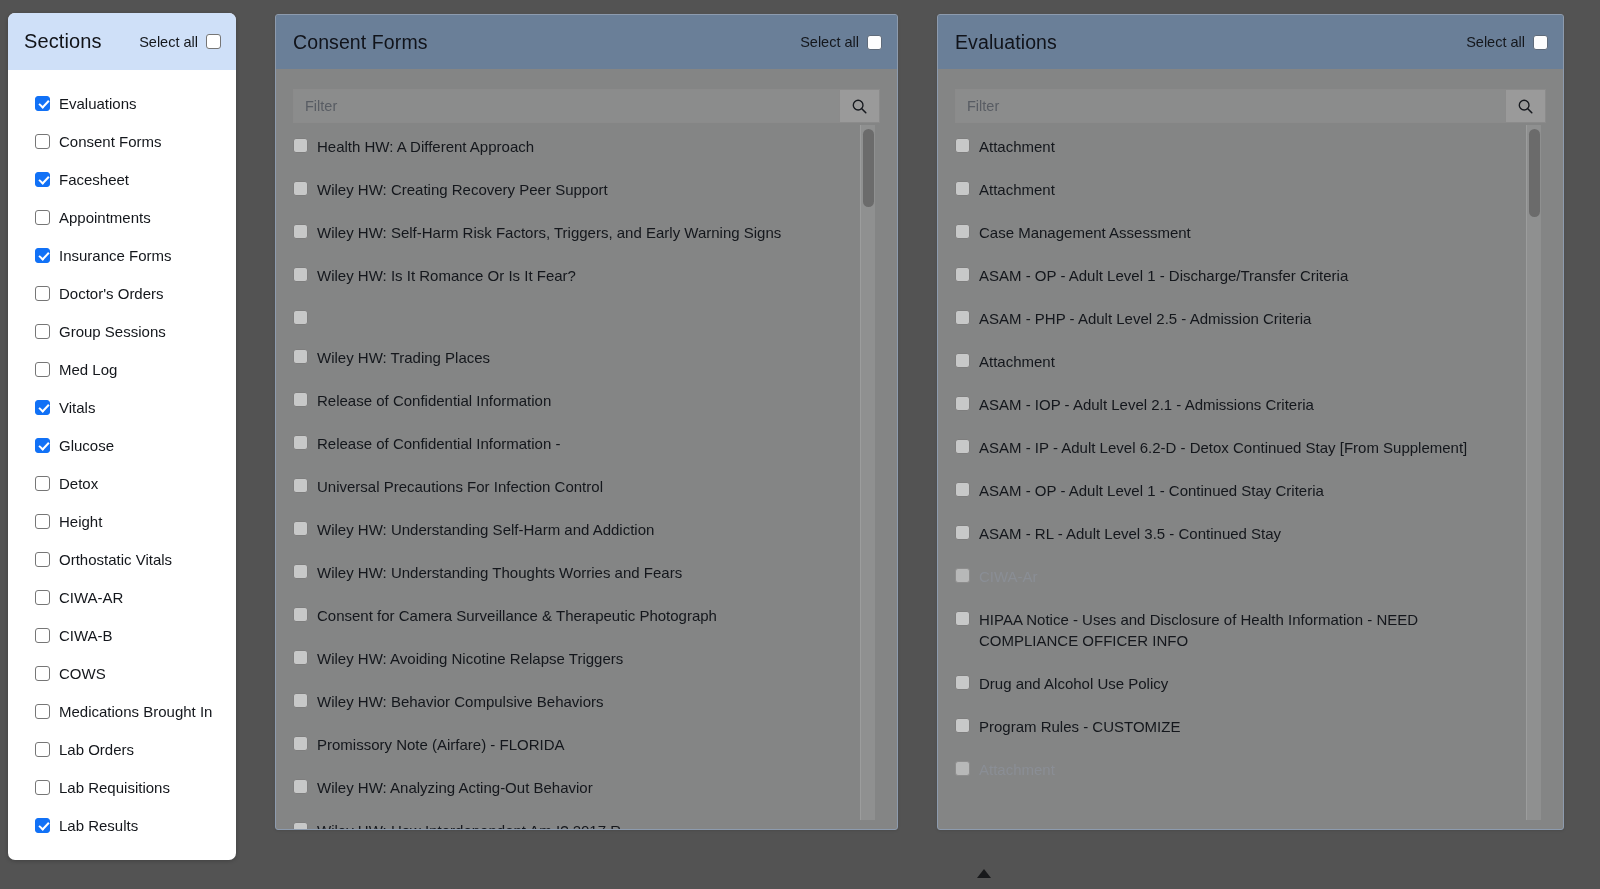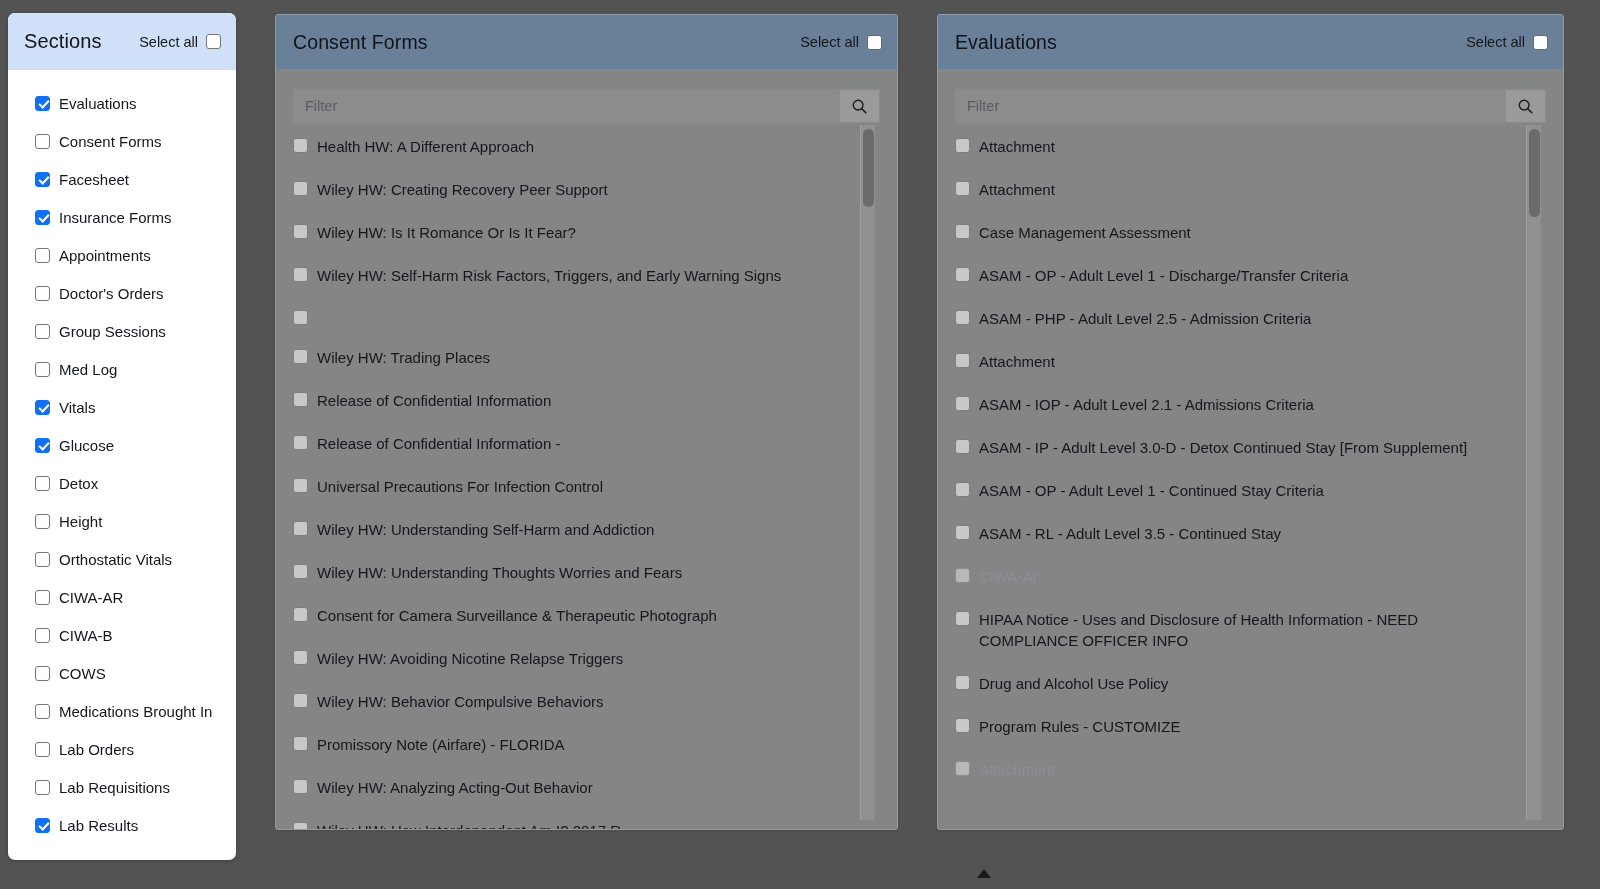--- a/index.html
+++ b/index.html
@@ -274,26 +274,26 @@
         </div>
         <div class="sec-row">
           <span class="cbx"></span>
           <span class="sec-label">Consent Forms</span>
         </div>
         <div class="sec-row">
           <span class="cbx checked"></span>
           <span class="sec-label">Facesheet</span>
         </div>
         <div class="sec-row">
+          <span class="cbx"></span>
+          <span class="sec-label">Appointments</span>
+        </div>
+        <div class="sec-row">
           <span class="cbx checked"></span>
           <span class="sec-label">Insurance Forms</span>
-        </div>
-        <div class="sec-row">
-          <span class="cbx"></span>
-          <span class="sec-label">Appointments</span>
         </div>
         <div class="sec-row">
           <span class="cbx"></span>
           <span class="sec-label">Doctor's Orders</span>
         </div>
         <div class="sec-row">
           <span class="cbx"></span>
           <span class="sec-label">Group Sessions</span>
         </div>
         <div class="sec-row">
@@ -376,25 +376,25 @@
             <div class="item-row">
               <span class="cbx dim"></span>
               <span class="item-label">Health HW: A Different Approach</span>
             </div>
             <div class="item-row">
               <span class="cbx dim"></span>
               <span class="item-label">Wiley HW: Creating Recovery Peer Support</span>
             </div>
             <div class="item-row">
               <span class="cbx dim"></span>
+              <span class="item-label">Wiley HW: Self-Harm Risk Factors, Triggers, and Early Warning Signs</span>
+            </div>
+            <div class="item-row">
+              <span class="cbx dim"></span>
               <span class="item-label">Wiley HW: Is It Romance Or Is It Fear?</span>
-            </div>
-            <div class="item-row">
-              <span class="cbx dim"></span>
-              <span class="item-label">Wiley HW: Self-Harm Risk Factors, Triggers, and Early Warning Signs</span>
             </div>
             <div class="item-row">
               <span class="cbx dim"></span>
             </div>
             <div class="item-row">
               <span class="cbx dim"></span>
               <span class="item-label">Wiley HW: Trading Places</span>
             </div>
             <div class="item-row">
               <span class="cbx dim"></span>
@@ -493,21 +493,21 @@
             <div class="item-row">
               <span class="cbx dim"></span>
               <span class="item-label">Attachment</span>
             </div>
             <div class="item-row">
               <span class="cbx dim"></span>
               <span class="item-label">ASAM - IOP - Adult Level 2.1 - Admissions Criteria</span>
             </div>
             <div class="item-row">
               <span class="cbx dim"></span>
-              <span class="item-label">ASAM - IP - Adult Level 3.0-D - Detox Continued Stay [From Supplement]</span>
+              <span class="item-label">ASAM - IP - Adult Level 6.2-D - Detox Continued Stay [From Supplement]</span>
             </div>
             <div class="item-row">
               <span class="cbx dim"></span>
               <span class="item-label">ASAM - OP - Adult Level 1 - Continued Stay Criteria</span>
             </div>
             <div class="item-row">
               <span class="cbx dim"></span>
               <span class="item-label">ASAM - RL - Adult Level 3.5 - Continued Stay</span>
             </div>
             <div class="item-row disabled">

